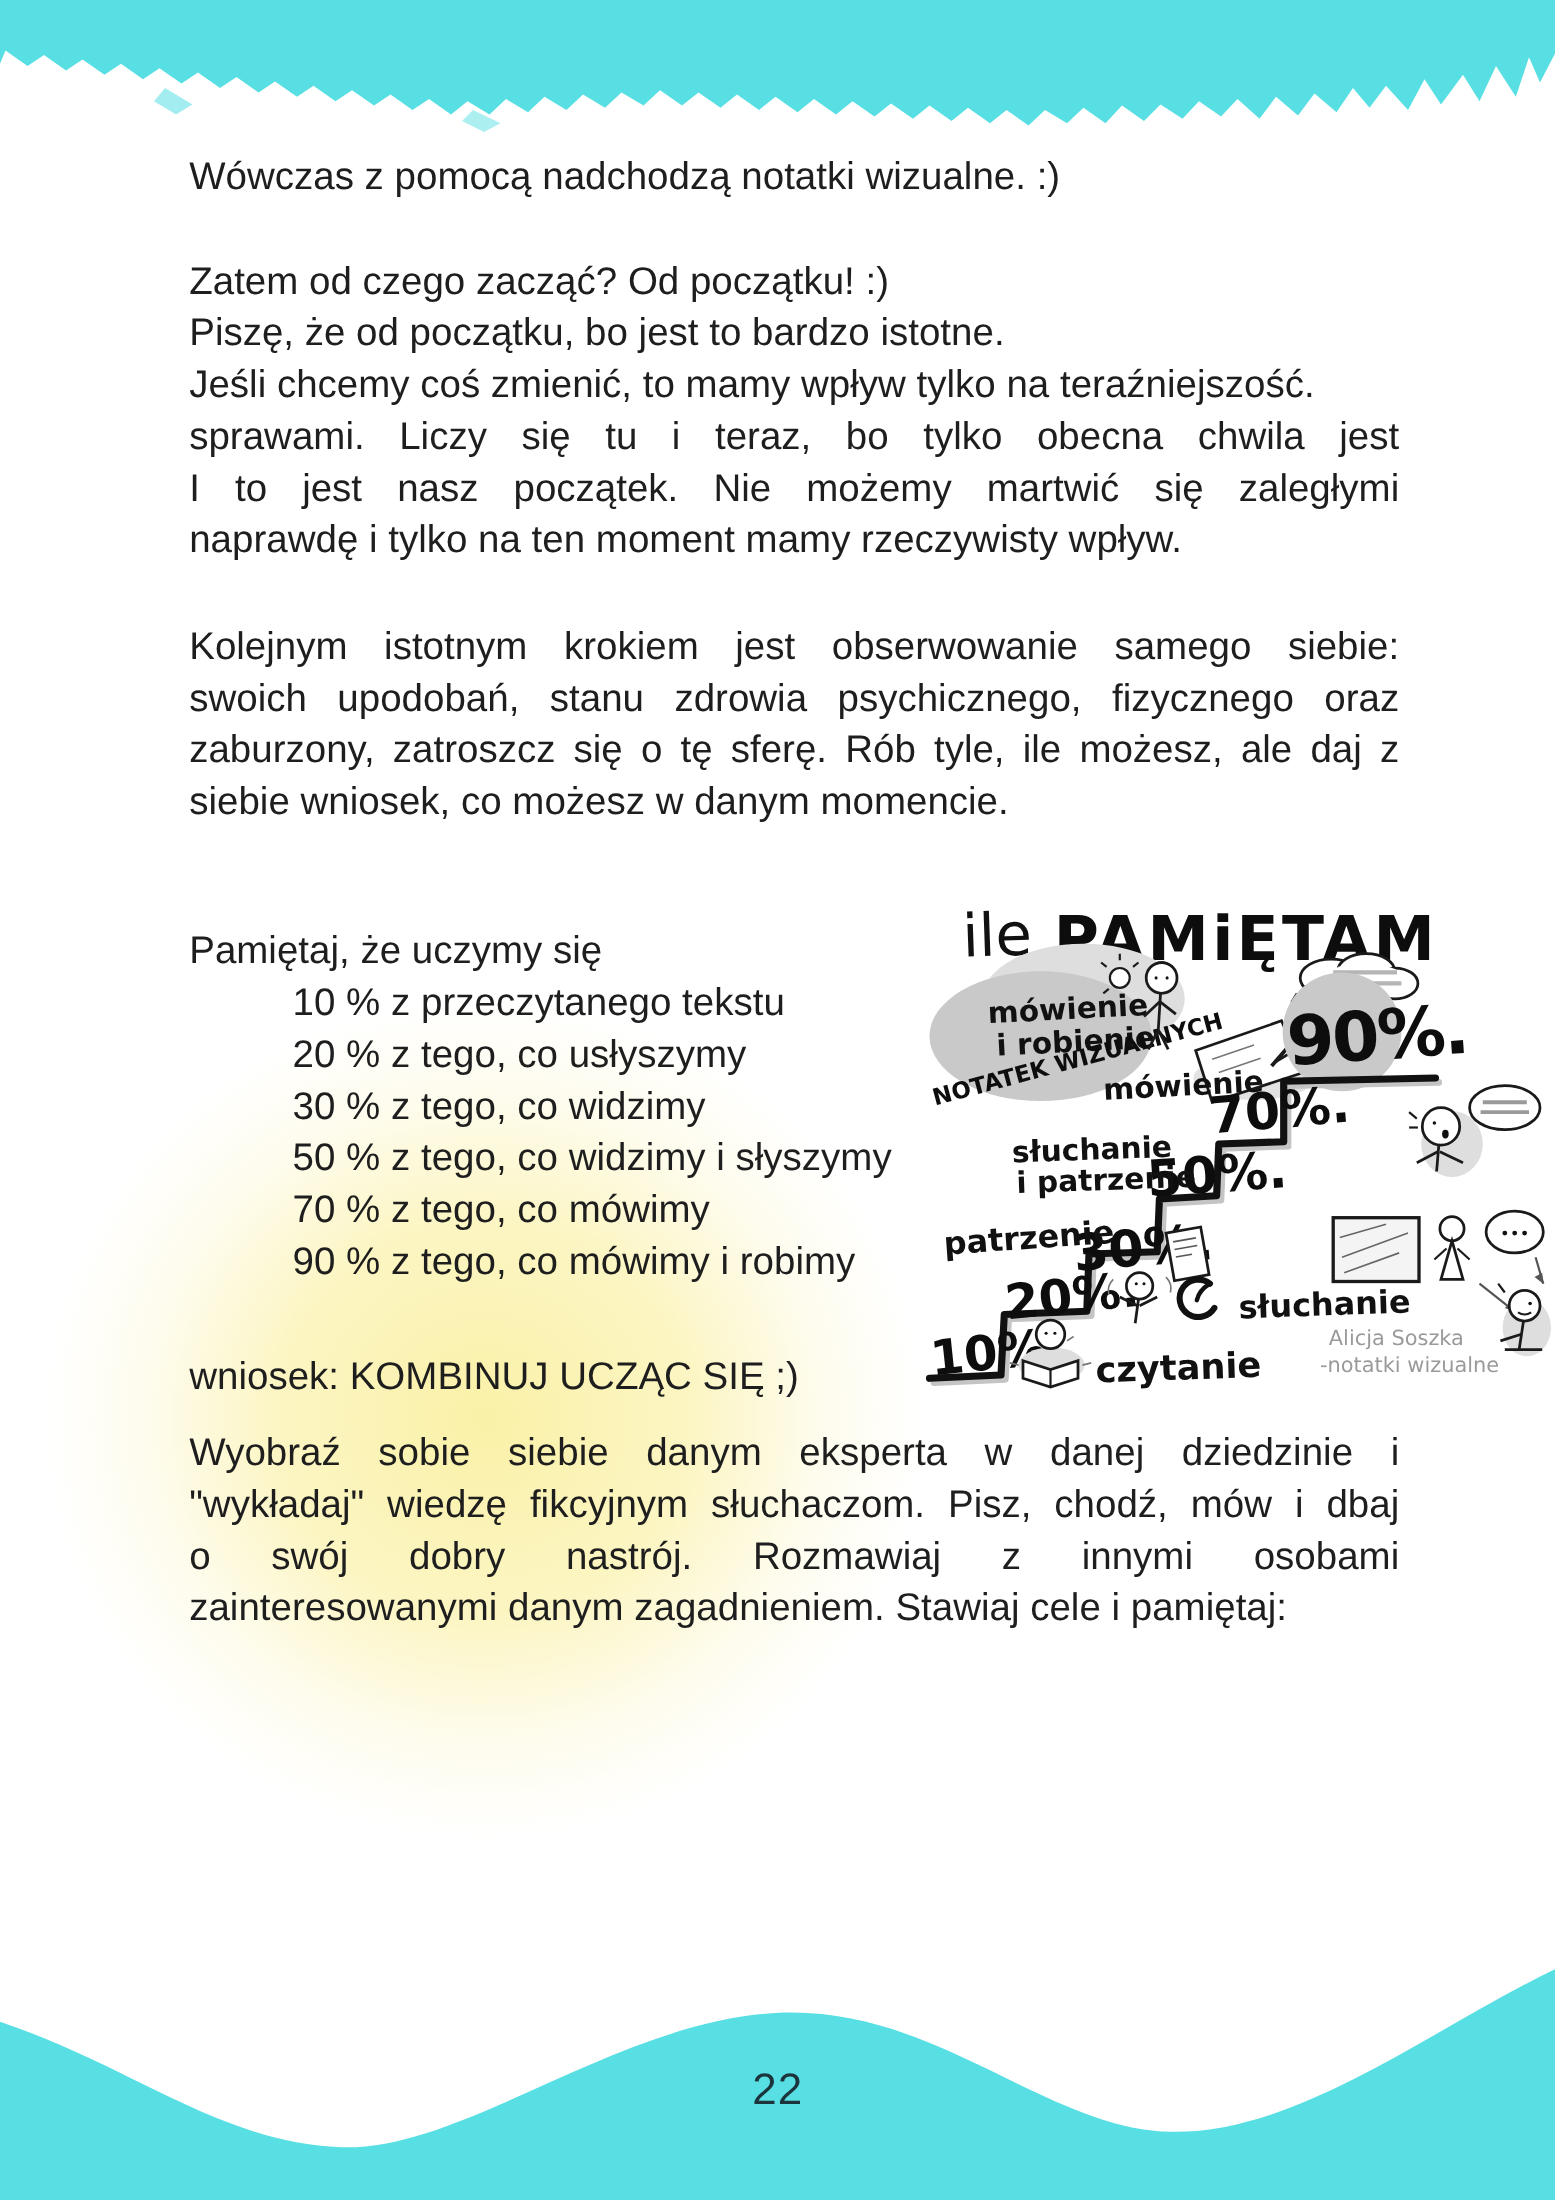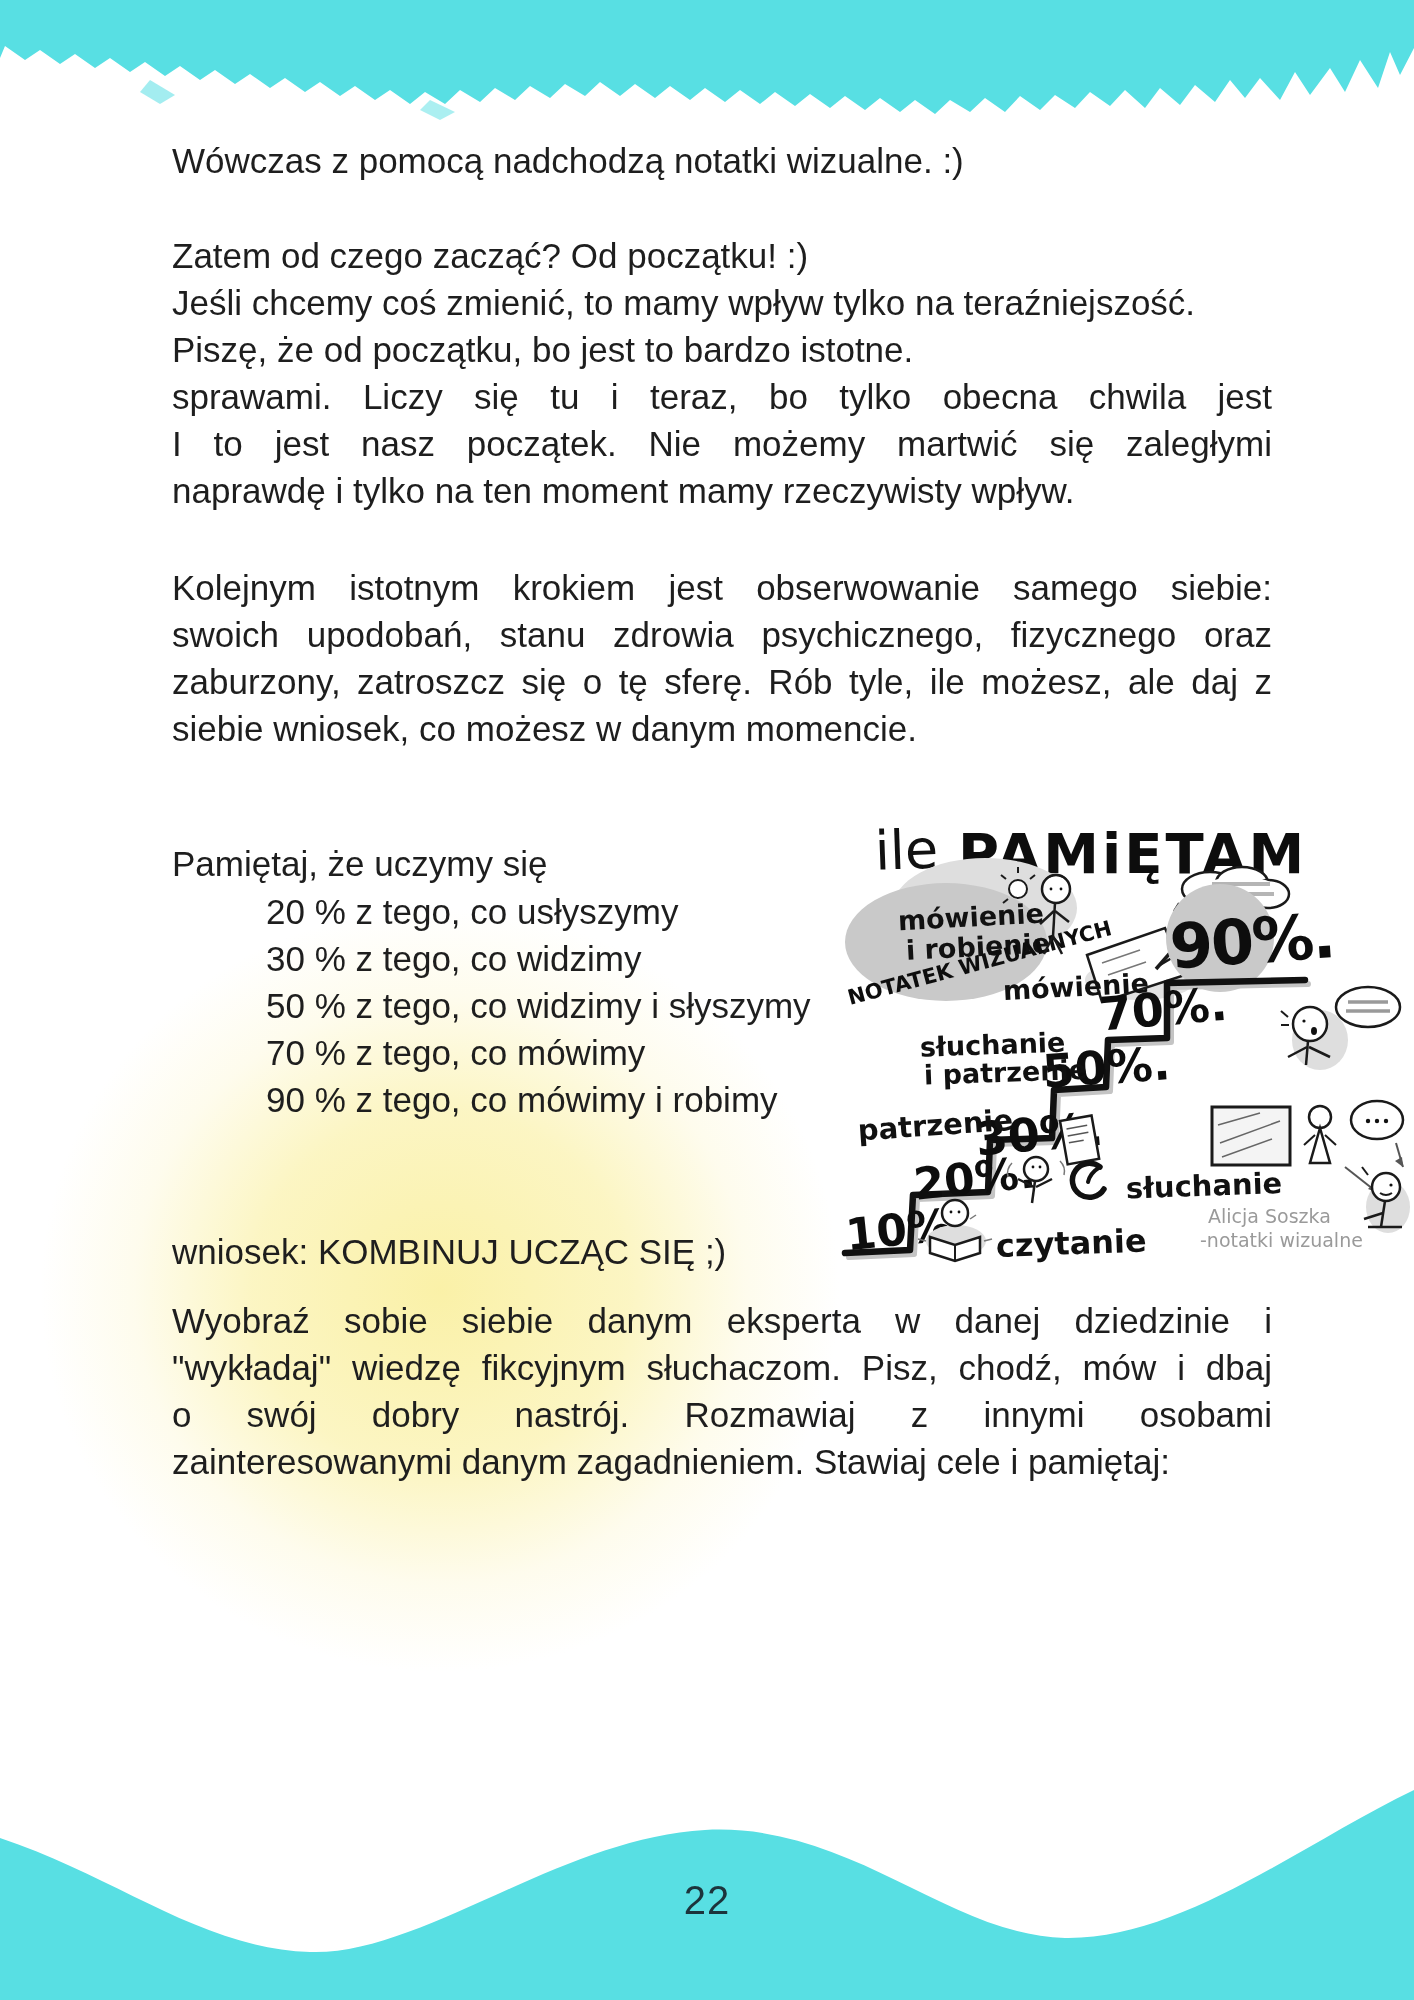--- a/index.html
+++ b/index.html
@@ -51,39 +51,40 @@
     <polygon fill="#58dfe3" opacity="0.55" points="150,80 175,95 160,104 140,92"></polygon>
     <polygon fill="#58dfe3" opacity="0.5" points="430,100 455,112 440,120 420,110"></polygon>
   </svg>
 
   <div class="block" style="top:137px">
     <div class="line">Wówczas z pomocą nadchodzą notatki wizualne. :)</div>
   </div>
 
   <div class="block" style="top:232px">
     <div class="line">Zatem od czego zacząć? Od początku! :)</div>
+    <div class="line">Piszę, że od początku, bo jest to bardzo istotne.</div>
     <div class="line">Jeśli chcemy coś zmienić, to mamy wpływ tylko na teraźniejszość.</div>
-    <div class="line">Piszę, że od początku, bo jest to bardzo istotne.</div>
     <div class="line just">sprawami. Liczy się tu i teraz, bo tylko obecna chwila jest</div>
     <div class="line just">I to jest nasz początek. Nie możemy martwić się zaległymi</div>
     <div class="line">naprawdę i tylko na ten moment mamy rzeczywisty wpływ.</div>
   </div>
 
   <div class="block" style="top:564px">
     <div class="line just">Kolejnym istotnym krokiem jest obserwowanie samego siebie:</div>
     <div class="line just">swoich upodobań, stanu zdrowia psychicznego, fizycznego oraz</div>
     <div class="line just">zaburzony, zatroszcz się o tę sferę. Rób tyle, ile możesz, ale daj z</div>
     <div class="line">siebie wniosek, co możesz w danym momencie.</div>
   </div>
 
   <div class="block" style="top:840px;width:700px">
     <div class="line">Pamiętaj, że uczymy się</div>
   </div>
 
   <div class="list-block" style="top:888px">
+    <div class="line">10 % z przeczytanego tekstu</div>
     <div class="line">20 % z tego, co usłyszymy</div>
     <div class="line">30 % z tego, co widzimy</div>
     <div class="line">50 % z tego, co widzimy i słyszymy</div>
     <div class="line">70 % z tego, co mówimy</div>
     <div class="line">90 % z tego, co mówimy i robimy</div>
   </div>
 
   <div class="block" style="top:1228px;width:700px">
     <div class="line">wniosek: KOMBINUJ UCZĄC SIĘ ;)</div>
   </div>

